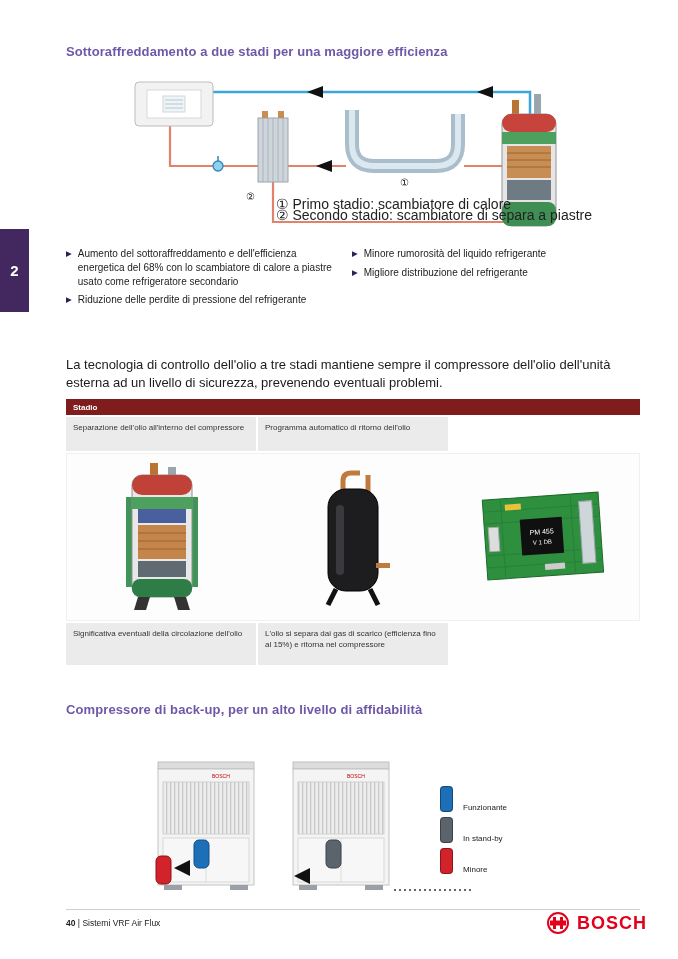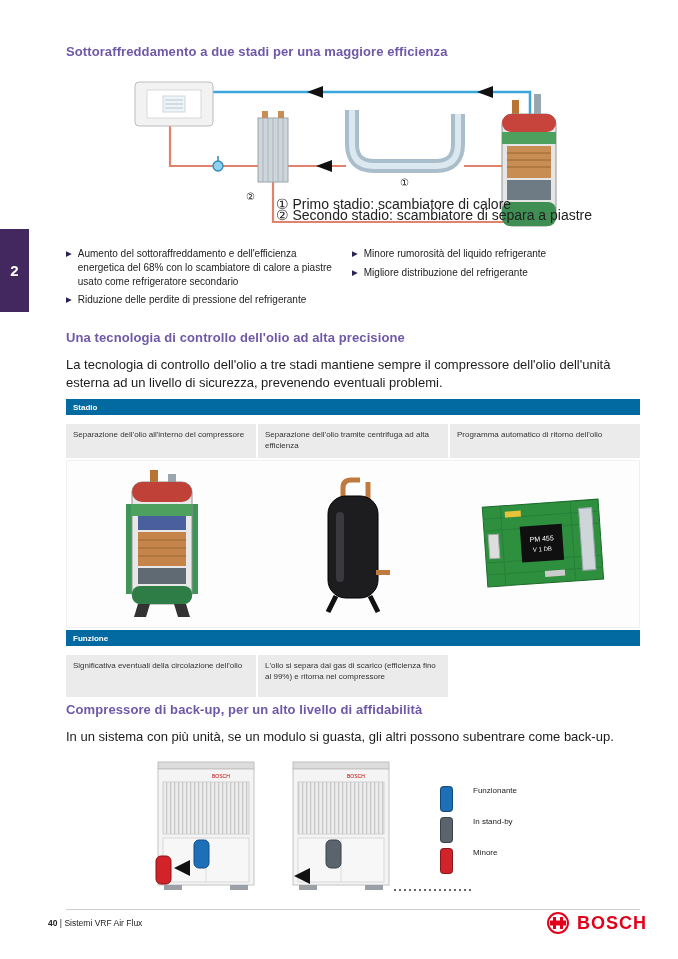--- a/index.html
+++ b/index.html
@@ -19,40 +19,40 @@
   .diag-legend{position:absolute;left:276px;font-size:14px;color:#222;line-height:1.2}
 
   
   .bullets{position:absolute}
   .bullet{display:flex;gap:6px;margin-bottom:5px}
   .tri{color:#2c2157;font-size:7.5px;line-height:14px;flex:0 0 auto}
   .btxt{font-size:10px;line-height:1.38;color:#1c1c1c}
 
   
   .oil-table{position:absolute;left:66px;top:399px;width:574px}
-  .tbl-bar{height:16px;background:#0369a1;color:#fff;font-size:8px;font-weight:bold;
-    display:flex;align-items:center;padding-left:7px;margin-bottom:9px}
+  .tbl-bar{height:16px;background:#7f1d1d;color:#fff;font-size:8px;font-weight:bold;
+    display:flex;align-items:center;padding-left:7px;margin-bottom:2px}
   .tbl-row{display:grid;grid-template-columns:1fr 1fr 1fr;gap:2px;margin-bottom:2px}
   .tbl-cell{background:#ebebeb;padding:6px 7px;font-size:8px;line-height:1.35;color:#333;min-height:34px}
   .tbl-cell.fn{min-height:42px}
   .tbl-images{display:grid;grid-template-columns:1fr 1fr 1fr;height:168px;background:#fdfdfd;
     border:1px solid #f0f0f0;margin-bottom:2px}
   .img-cell{display:flex;align-items:center;justify-content:center}
   .pcb-tilt{transform:rotate(-4deg)}
 
   
   .units-wrap{position:absolute;left:150px;top:752px;width:332px;height:152px}
   .legend{position:absolute;left:440px;top:786px}
-  .legend-item{display:flex;align-items:flex-start;gap:20px;margin-bottom:5px}
+  .legend-item{display:flex;align-items:flex-end;gap:10px;margin-bottom:5px}
   .swatch{width:13px;height:26px;border-radius:4px;border:1px solid rgba(0,0,0,.35)}
   .legend-label{font-size:8px;color:#222}
 
   
   .footer-rule{position:absolute;left:66px;top:909px;width:574px;height:1px;background:#cfcfcf}
-  .footer-text{position:absolute;left:48px;top:918px;font-size:8.5px;color:#222}
+  .footer-text{position:absolute;left:66px;top:918px;font-size:8.5px;color:#222}
   .footer-text b{font-weight:bold}
   .bosch-logo{position:absolute;left:546px;top:911px;display:flex;align-items:center;gap:7px}
   .bosch-word{color:#e2001a;font-size:18px;font-weight:bold;letter-spacing:1px}
 </style>
 </head>
 <body>
 
 <div class="page">
 
   <div class="chapter-tab">
@@ -141,29 +141,27 @@
     <div class="bullet">
       <span class="tri">▶</span>
       <span class="btxt">Minore rumorosità del liquido refrigerante</span>
     </div>
     <div class="bullet">
       <span class="tri">▶</span>
       <span class="btxt">Migliore distribuzione del refrigerante</span>
     </div>
   </div>
 
-  <h2 class="sec-head" style="left:66px;top:330px">Una tecnologia di controllo dell'olio ad alta precisione</h2>
   <p class="para" style="left:66px;top:356px;width:576px">La tecnologia di controllo dell'olio a tre stadi mantiene sempre il compressore dell'olio dell'unità esterna ad un livello di sicurezza, prevenendo eventuali problemi.</p>
 
   <div class="oil-table">
     <div class="tbl-bar">Stadio</div>
 
     <div class="tbl-row">
       <div class="tbl-cell">Separazione dell'olio all'interno del compressore</div>
-      <div class="tbl-cell">Separazione dell'olio tramite centrifuga ad alta efficienza</div>
       <div class="tbl-cell">Programma automatico di ritorno dell'olio</div>
     </div>
 
     <div class="tbl-images">
 
       <div class="img-cell">
         <svg width="100" height="152" viewBox="0 0 100 152">
           <rect x="38" y="2" width="8" height="14" fill="#b97333"></rect>
           <rect x="56" y="6" width="8" height="10" fill="#9aa6ad"></rect>
           <rect x="14" y="36" width="6" height="90" fill="#3f9457"></rect>
@@ -210,30 +208,28 @@
           <rect x="6" y="30" width="10" height="24" fill="#dddddd" stroke="#aaa"></rect>
           <rect x="24" y="8" width="16" height="6" fill="#e8c23a"></rect>
           <rect x="60" y="70" width="20" height="6" fill="#cccccc"></rect>
           <rect x="38" y="24" width="42" height="36" fill="#101010"></rect>
           <text x="59" y="40" font-size="7" fill="#fff" text-anchor="middle">PM 455</text>
           <text x="59" y="50" font-size="6" fill="#fff" text-anchor="middle">V 1 DB</text>
         </svg>
       </div>
     </div>
 
-    <div class="tbl-bar">Funzione</div>
 
     <div class="tbl-row">
       <div class="tbl-cell fn">Significativa eventuali della circolazione dell'olio</div>
-      <div class="tbl-cell fn">L'olio si separa dai gas di scarico (efficienza fino al 99%) e ritorna nel compressore</div>
+      <div class="tbl-cell fn">L'olio si separa dai gas di scarico (efficienza fino al 15%) e ritorna nel compressore</div>
     </div>
   </div>
 
   <h2 class="sec-head" style="left:66px;top:702px">Compressore di back-up, per un alto livello di affidabilità</h2>
-  <p class="para" style="left:66px;top:728px;width:576px">In un sistema con più unità, se un modulo si guasta, gli altri possono subentrare come back-up.</p>
 
   <div class="units-wrap">
     <svg width="332" height="152" viewBox="0 0 332 152">
       <defs>
         <pattern id="grille" width="4" height="6" patternUnits="userSpaceOnUse">
           <rect width="4" height="6" fill="#ededed"></rect>
           <rect width="1.3" height="6" fill="#c9c9c9"></rect>
         </pattern>
       </defs>
 

